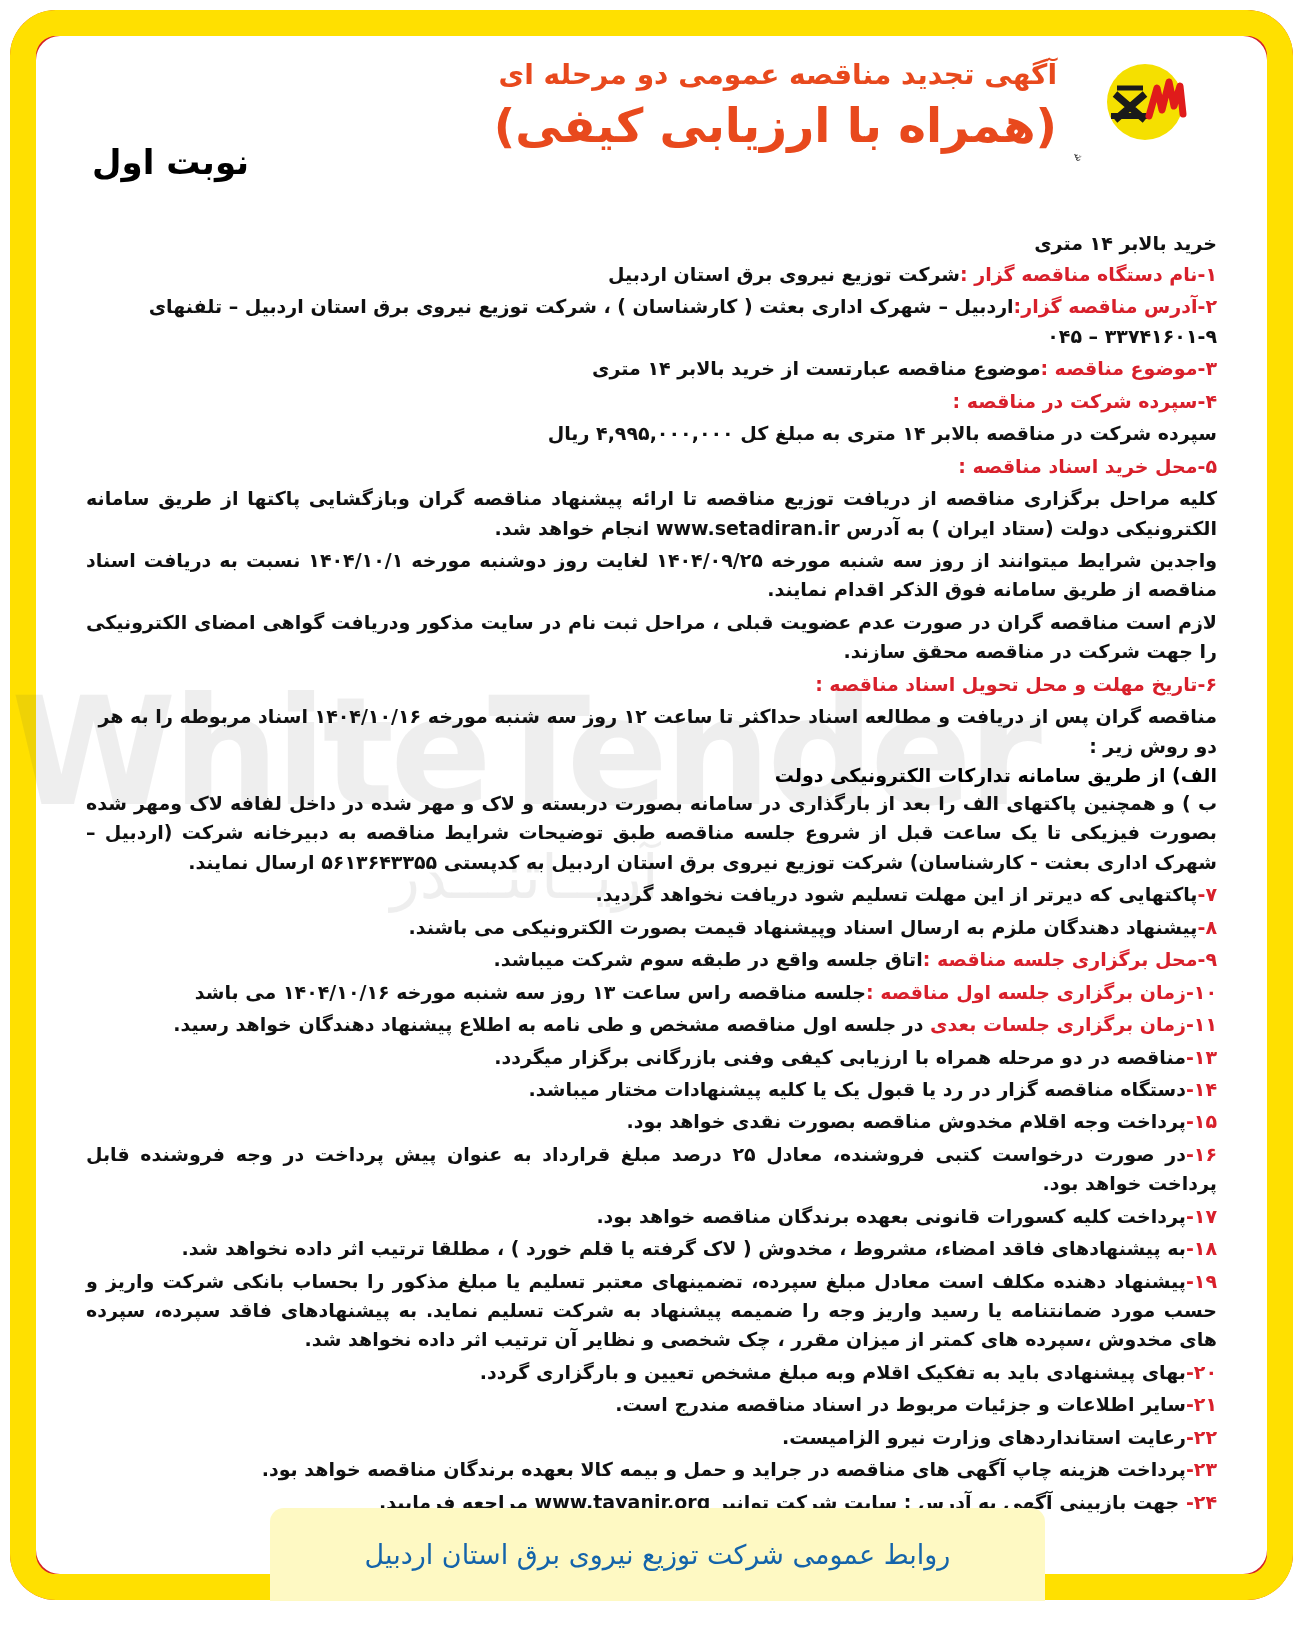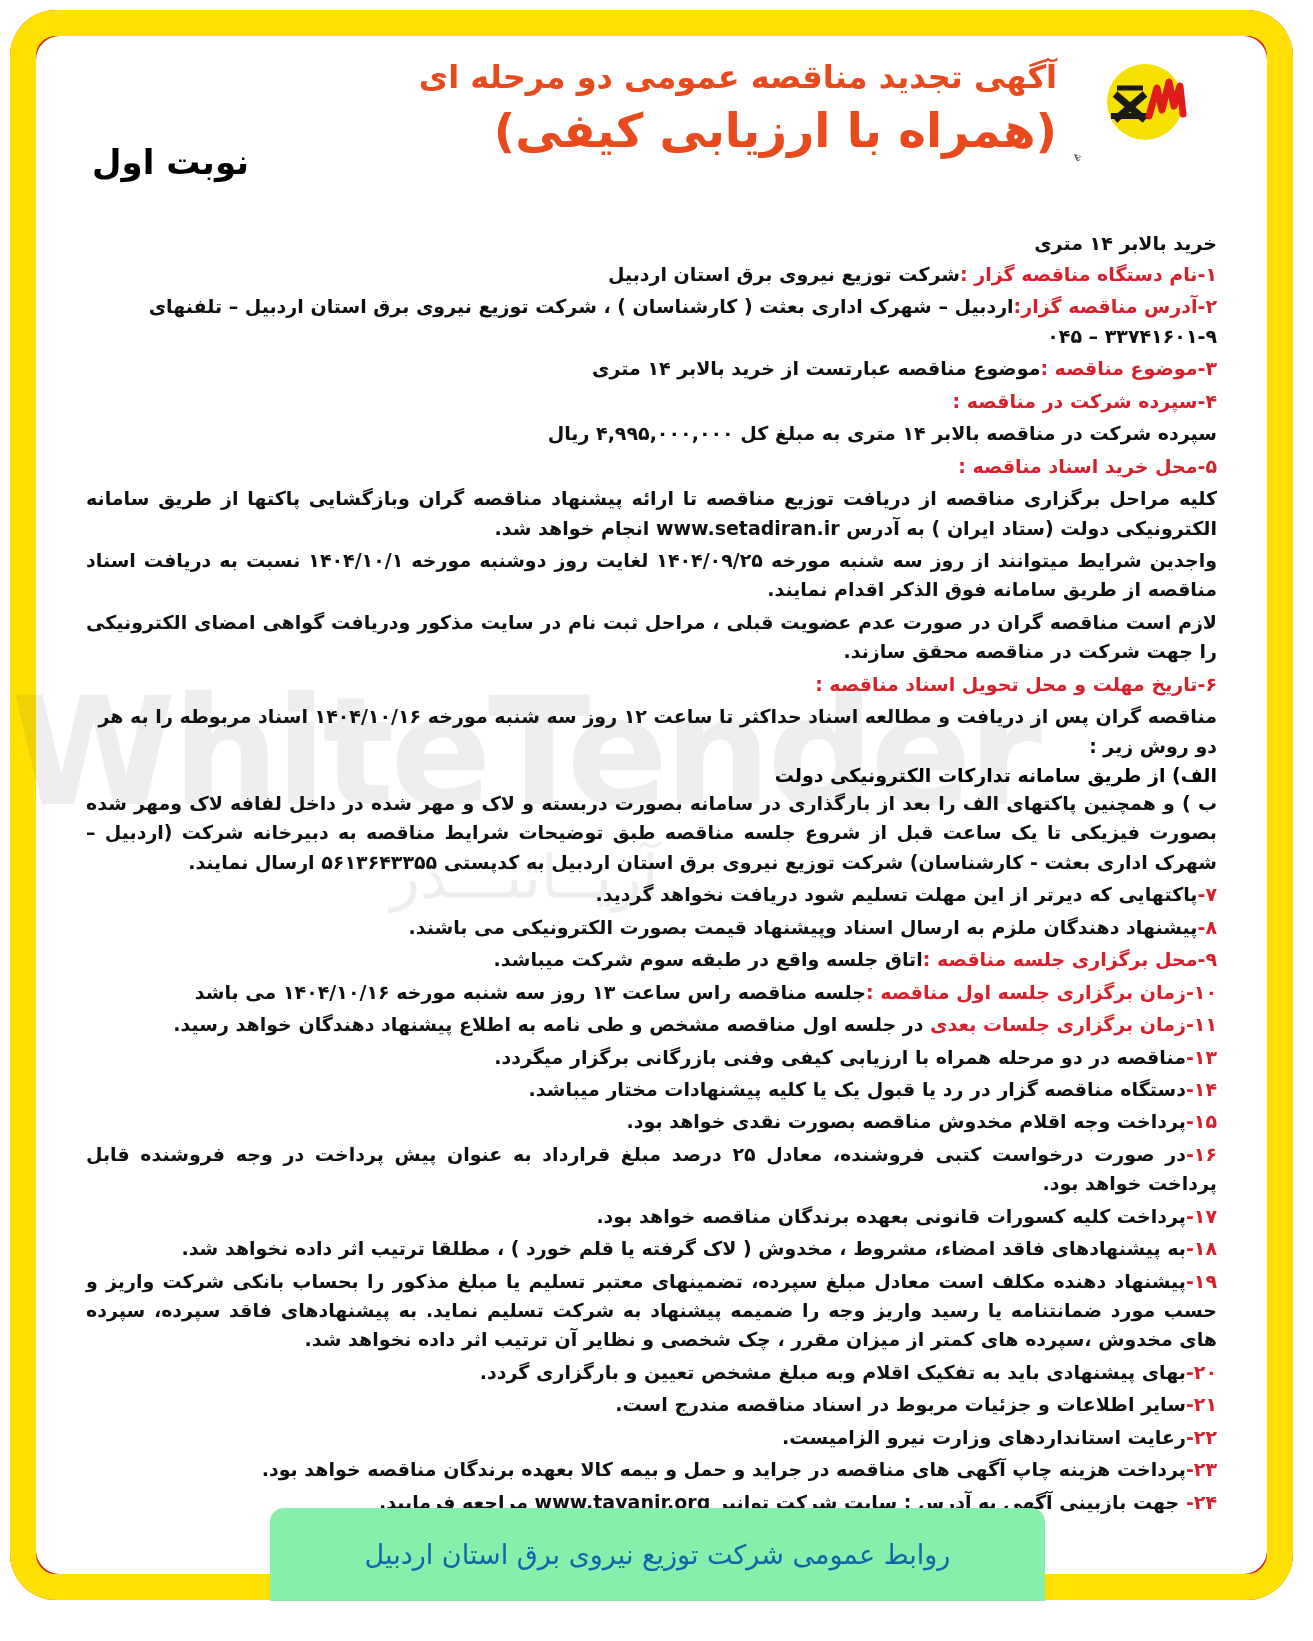--- a/index.html
+++ b/index.html
@@ -117,21 +117,21 @@
   .title-block {
     position: absolute;
     right: 160px;
     top: 6px;
     left: 230px;
     text-align: left;
   }
   .title-line1, .title-line2 {
     color: #e8491d;
     font-weight: bold;
-    font-size: 32px;
+    font-size: 28px;
     line-height: 1.35;
     white-space: nowrap;
     text-align: right;
   }
   .title-line2 { font-size: 47px; }
   .nobat {
     position: absolute;
     left: 6px;
     top: 92px;
     color: #000000;
@@ -176,21 +176,21 @@
     margin: 0 0 3px 0;
   }
 
   
   .footer {
     position: absolute;
     left: 270px;
     top: 1508px;
     width: 775px;
     height: 93px;
-    background: #86efac;
+    background: #fef9c3;
     border-top-left-radius: 14px;
     border-top-right-radius: 14px;
     z-index: 8;
     display: flex;
     align-items: center;
     justify-content: center;
   }
   .footer-text {
     color: #1464aa;
     font-size: 27px;

